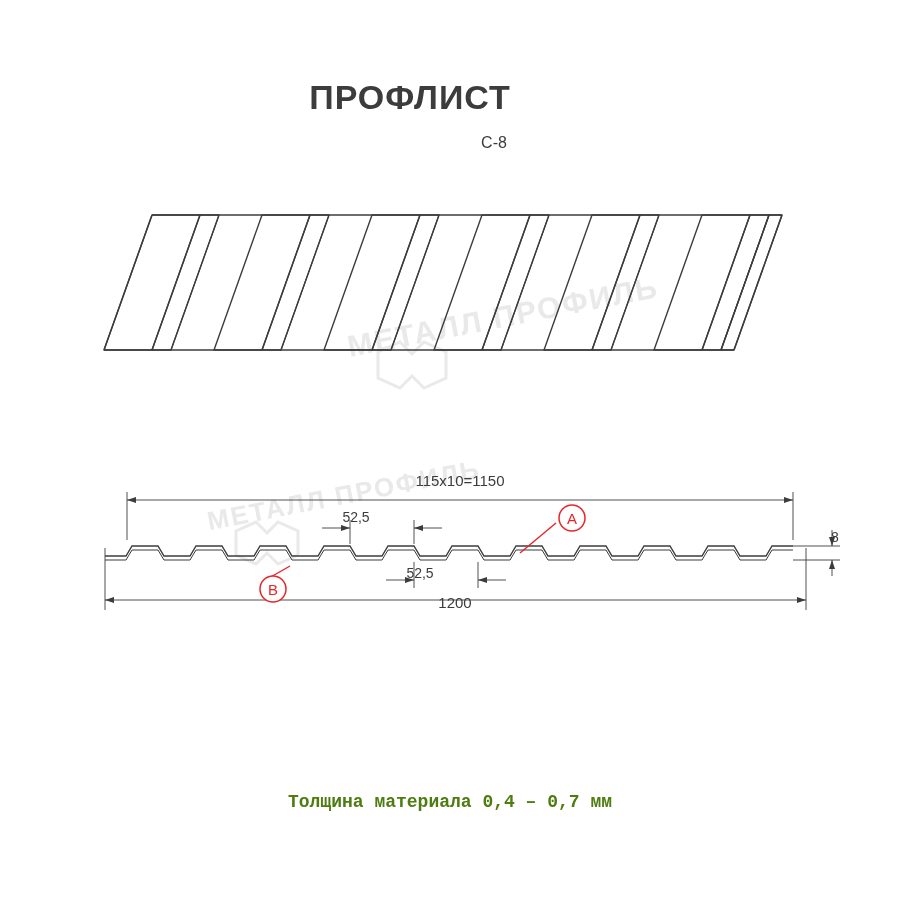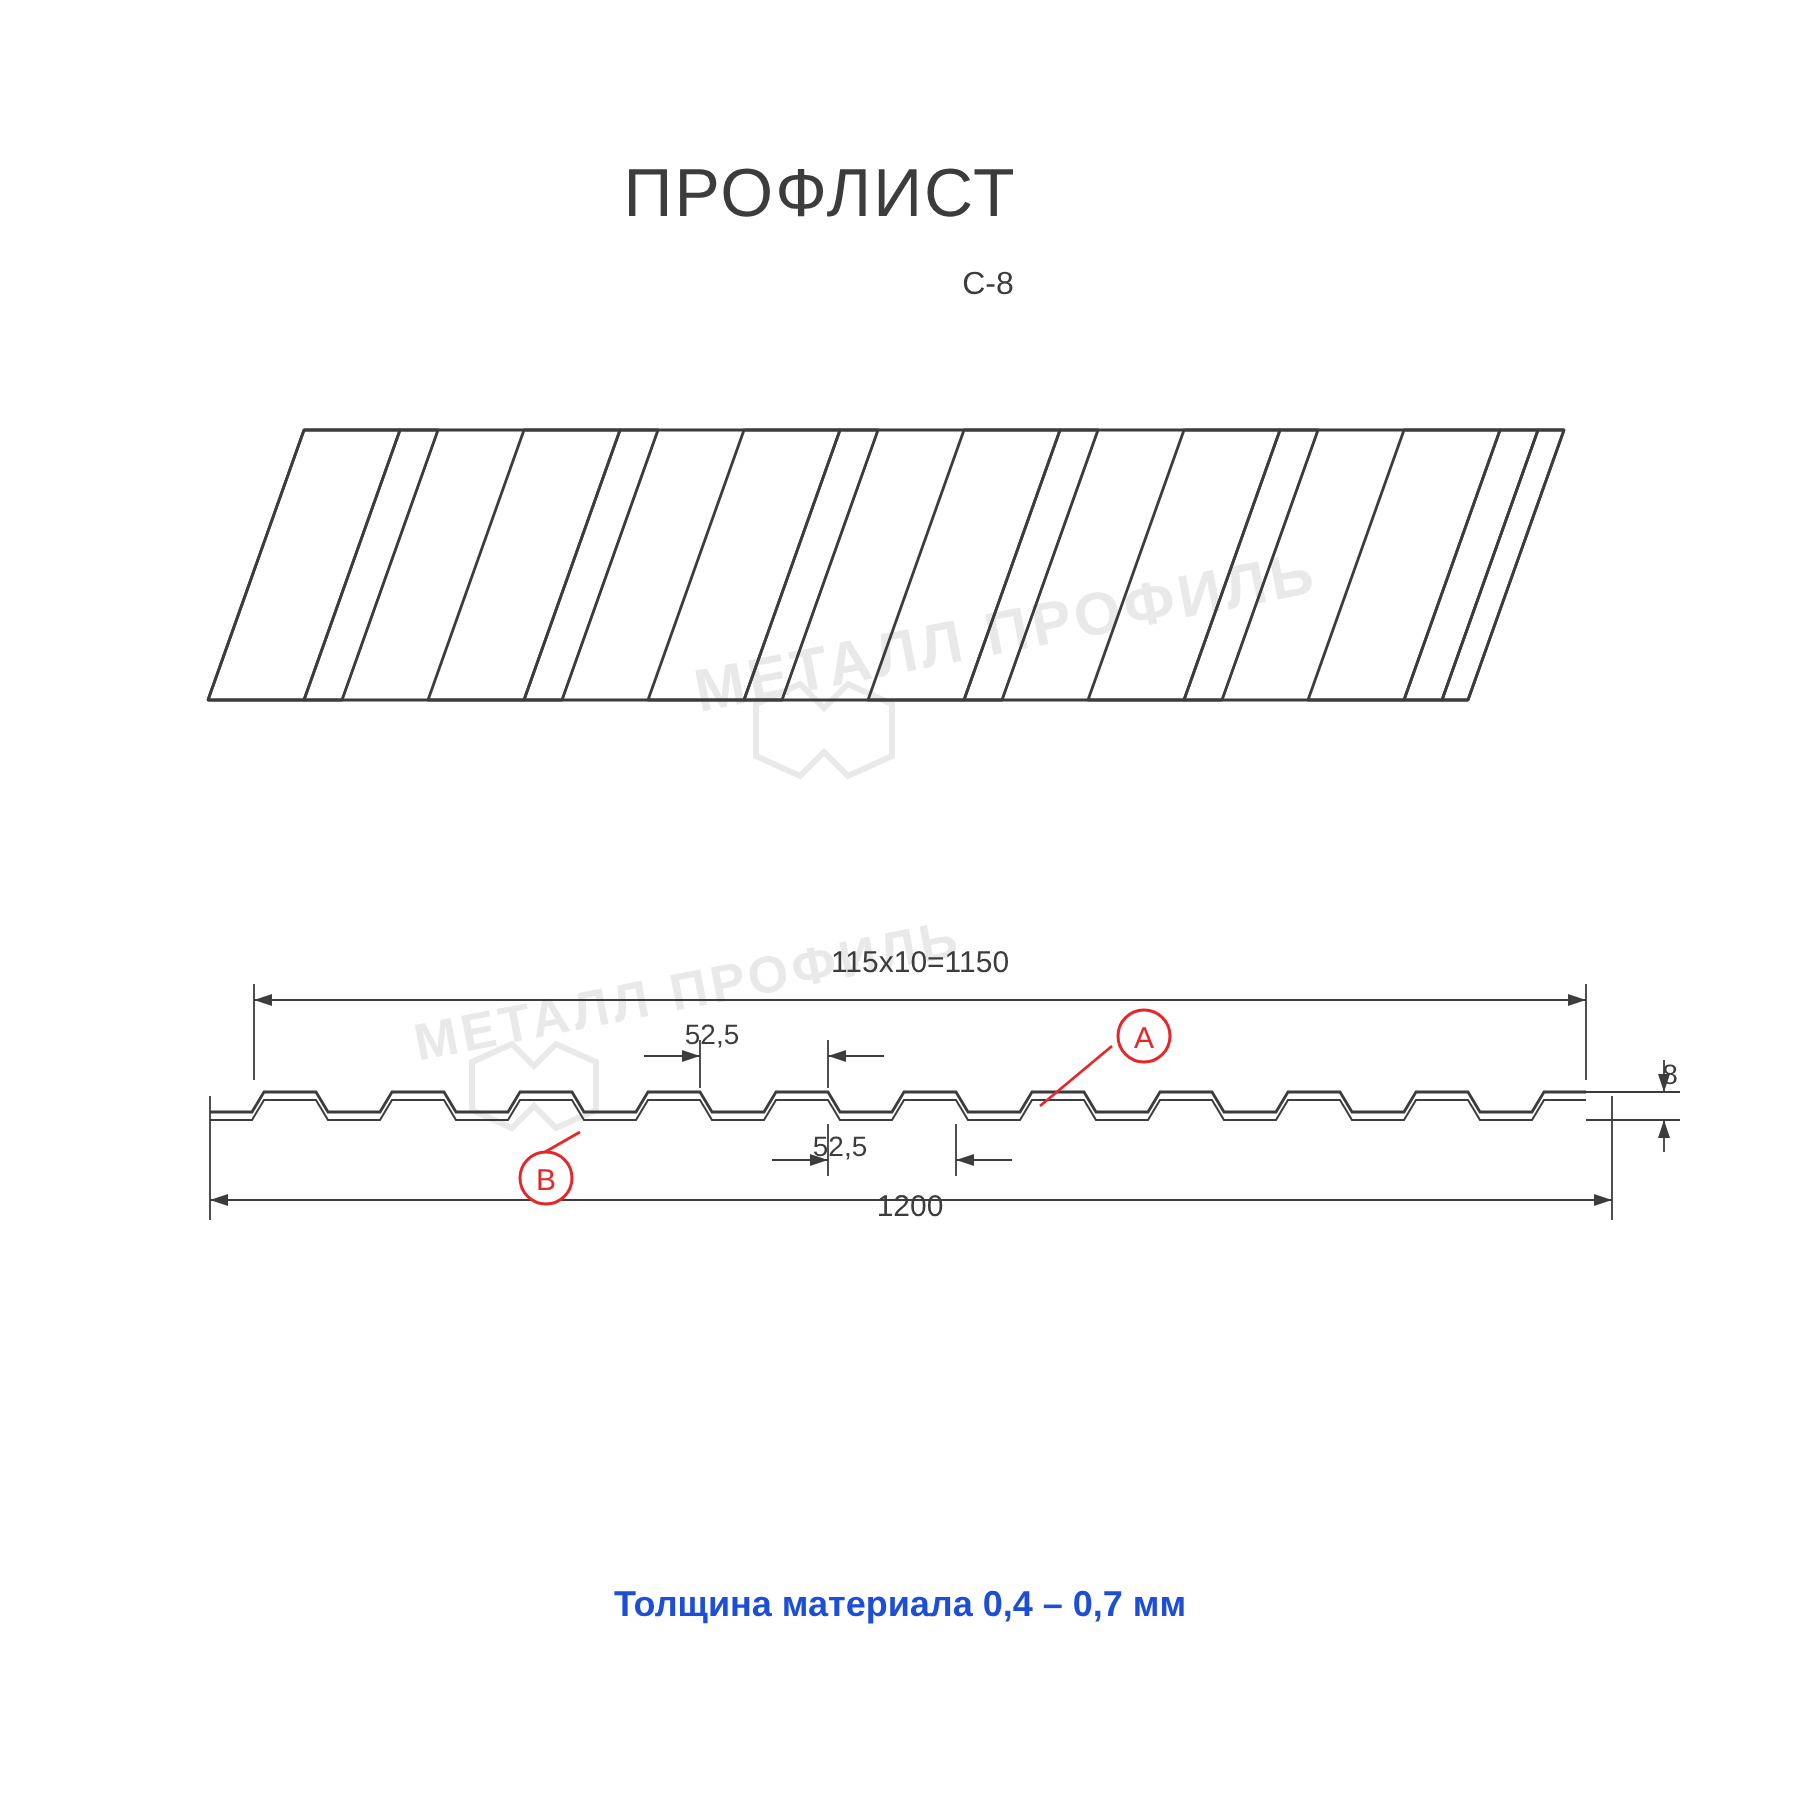--- a/index.html
+++ b/index.html
@@ -20,21 +20,21 @@
     width: 900px;
     height: 900px;
   }
   .title {
     position: absolute;
     top: 78px;
     left: 0;
     width: 820px;
     text-align: center;
     font-size: 34px;
-    font-weight: normal;
+    font-weight: bold;
     letter-spacing: 1px;
     color: #3c3c3c;
   }
   .subtitle {
     position: absolute;
     top: 134px;
     left: 0;
     width: 900px;
     text-align: center;
     font-size: 16px;
@@ -42,21 +42,22 @@
     padding-left: 44px;
   }
   .footer {
     position: absolute;
     top: 792px;
     left: 0;
     width: 900px;
     text-align: center;
     font-size: 18px;
     font-weight: bold;
-    color: #1d4ed8;
+    color: #4d7c0f;
+    font-family: Liberation Mono, monospace;
   }
   .svg-layer {
     position: absolute;
     top: 0;
     left: 0;
   }
   .wm {
     position: absolute;
     color: #e9e9e9;
     font-weight: bold;

